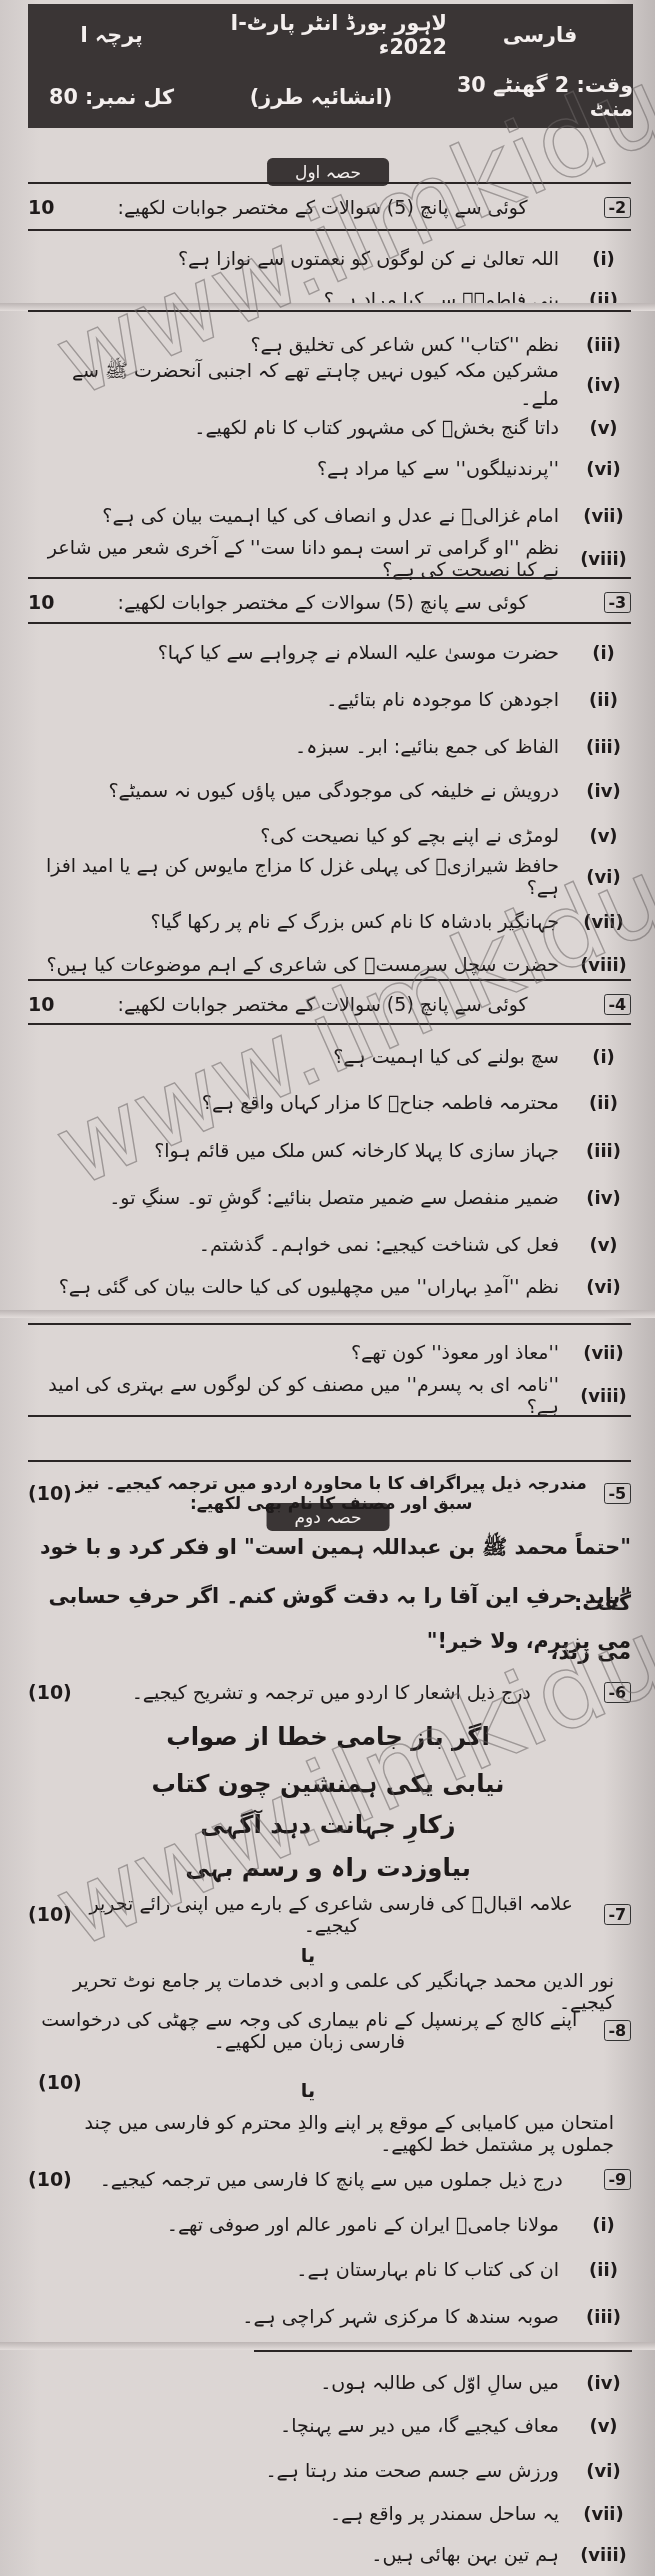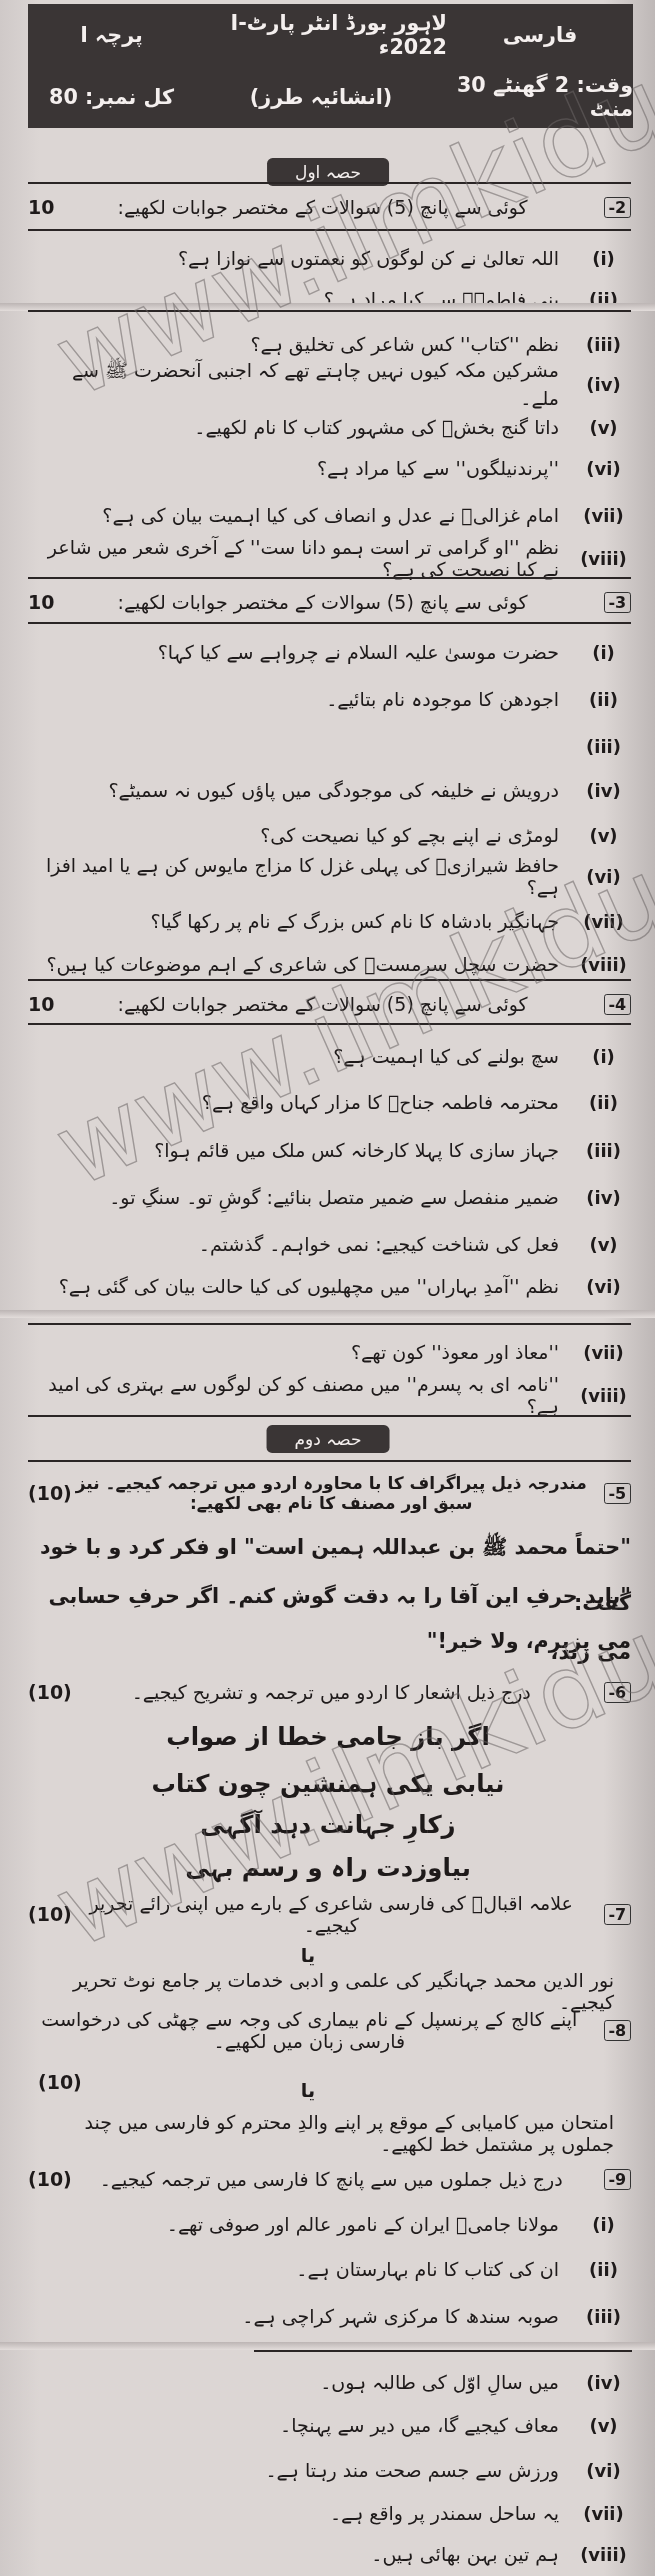--- a/index.html
+++ b/index.html
@@ -132,20 +132,21 @@
   <div class="item" style="top:635px;">
       <span class="roman">(i)</span>
       <span class="itext">حضرت موسیٰ علیہ السلام نے چرواہے سے کیا کہا؟</span>
     </div>
   <div class="item" style="top:682px;">
       <span class="roman">(ii)</span>
       <span class="itext">اجودھن کا موجودہ نام بتائیے۔</span>
     </div>
   <div class="item" style="top:729px;">
       <span class="roman">(iii)</span>
+      <span class="itext">الفاظ کی جمع بنائیے: ابر۔ سبزہ۔</span>
     </div>
   <div class="item" style="top:773px;">
       <span class="roman">(iv)</span>
       <span class="itext">درویش نے خلیفہ کی موجودگی میں پاؤں کیوں نہ سمیٹے؟</span>
     </div>
   <div class="item" style="top:818px;">
       <span class="roman">(v)</span>
       <span class="itext">لومڑی نے اپنے بچے کو کیا نصیحت کی؟</span>
     </div>
   <div class="item" style="top:859px;">
@@ -197,21 +198,21 @@
   <div class="item" style="top:1335px;">
       <span class="roman">(vii)</span>
       <span class="itext">''معاذ اور معوذ'' کون تھے؟</span>
     </div>
   <div class="item" style="top:1378px;">
       <span class="roman">(viii)</span>
       <span class="itext">''نامہ ای بہ پسرم'' میں مصنف کو کن لوگوں سے بہتری کی امید ہے؟</span>
     </div>
   <div class="rule" style="top:1415px;"></div>
 
-  <div class="section-pill" style="top:1425px;">حصہ دوم</div>
+  <div class="section-pill" style="top:1503px;">حصہ دوم</div>
   <div class="rule" style="top:1460px;"></div>
 
   <div class="qhead" style="top:1474px;">
     <span class="qnum">-5</span>
     <span class="qtext" style="font-size:17px;font-weight:bold;">مندرجہ ذیل پیراگراف کا با محاورہ اردو میں ترجمہ کیجیے۔ نیز سبق اور مصنف کا نام بھی لکھیے:</span>
     <span class="marks">(10)</span>
   </div>
   <div class="para" style="top:1519px;">"حتماً محمد ﷺ بن عبداللہ ہمین است" او فکر کرد و با خود گفت:</div>
   <div class="para" style="top:1568px;">"باید حرفِ این آقا را بہ دقت گوش کنم۔ اگر حرفِ حسابی می زند،</div>
   <div class="para" style="top:1613px;">می پزیرم، ولا خیر!"</div>

